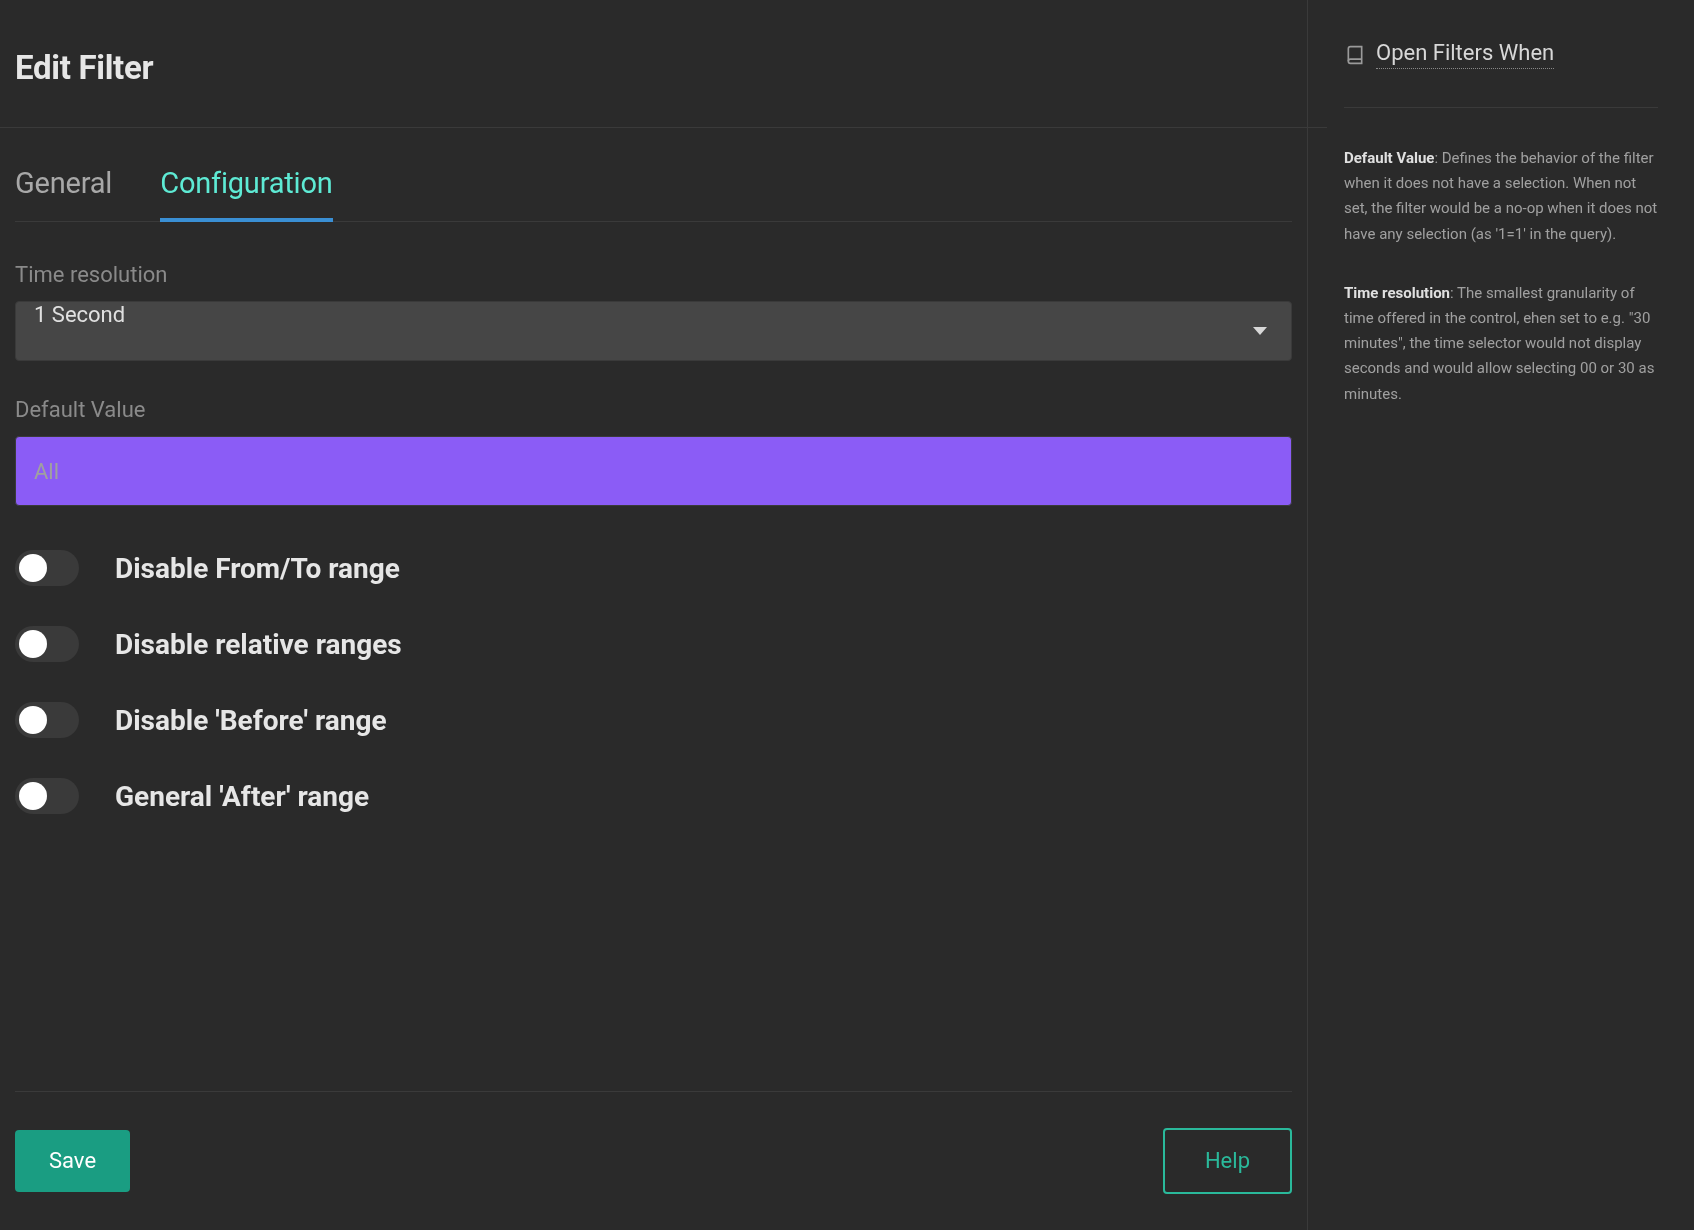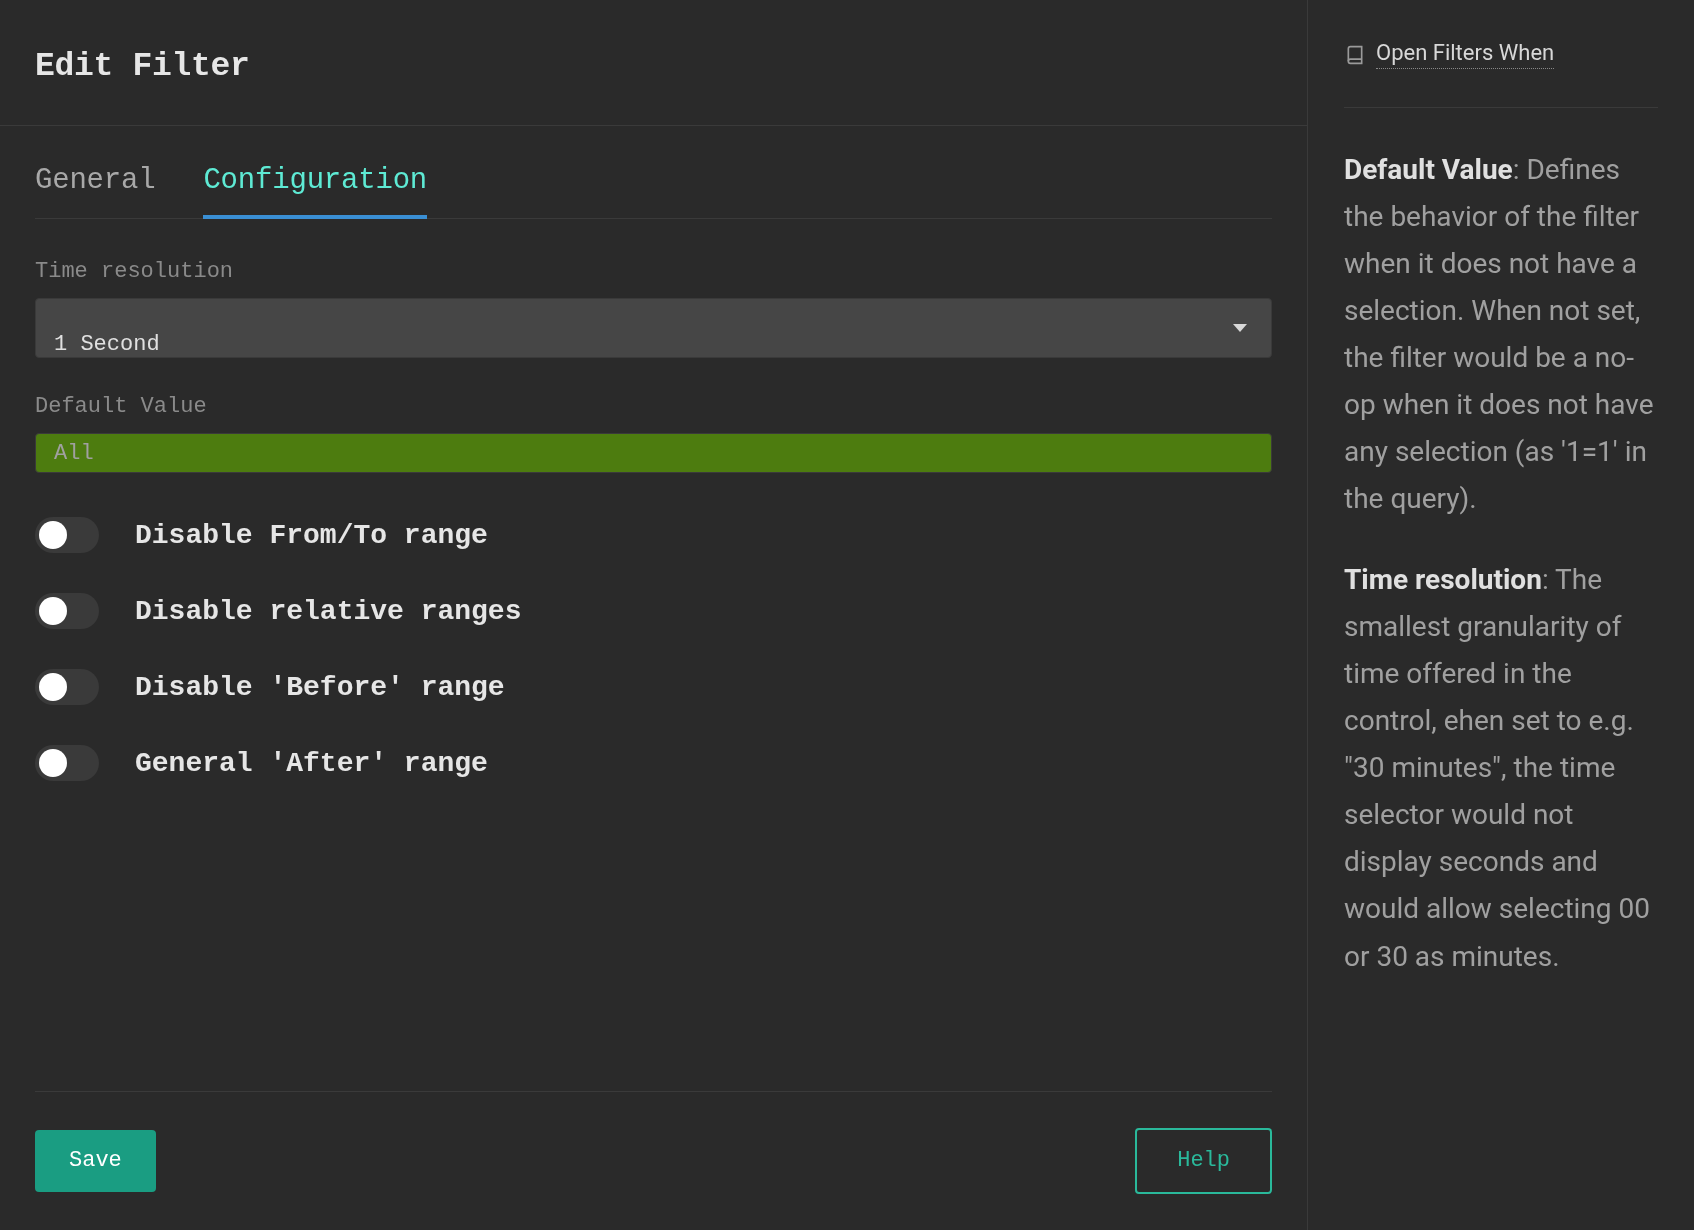--- a/index.html
+++ b/index.html
@@ -17,22 +17,21 @@
     }
     .container {
       display: flex;
       height: 100%;
     }
     .main-panel {
       flex: 1;
       border-right: 1px solid #3a3a3a;
       display: flex;
       flex-direction: column;
-      padding: 0 35px;
-      font-family: Liberation Mono, monospace;
+      padding: 0 15px;
     }
     .header-section {
       padding-top: 48px;
       padding-bottom: 40px;
       border-bottom: 1px solid #3a3a3a;
       margin-left: -35px;
       margin-right: -35px;
       padding-left: 35px;
       padding-right: 35px;
     }
@@ -73,44 +72,44 @@
       display: block;
       margin-bottom: 14px;
     }
     .select-wrapper {
       position: relative;
       background: #464646;
       border: 1px solid #3a3a3a;
       border-radius: 4px;
       height: 60px;
       display: flex;
-      align-items: flex-end;
+      align-items: flex-start;
       padding: 0 18px;
       cursor: pointer;
     }
     .select-wrapper .select-text {
       font-size: 22px;
       color: #e0e0e0;
     }
     .select-caret {
       position: absolute;
       right: 24px;
       top: 50%;
       transform: translateY(-50%);
       width: 0;
       height: 0;
       border-left: 7px solid transparent;
       border-right: 7px solid transparent;
       border-top: 8px solid #d8d8d8;
     }
     .text-input {
-      background: #4d7c0f;
+      background: #8b5cf6;
       border: 1px solid #3a3a3a;
       border-radius: 4px;
-      height: 40px;
+      height: 70px;
       display: flex;
       align-items: center;
       padding: 0 18px;
       font-size: 22px;
       color: #e0e0e0;
       width: 100%;
       outline: none;
       font-family: inherit;
     }
     .text-input::placeholder {
@@ -196,21 +195,21 @@
     }
     .help-link {
       font-size: 22px;
       color: #d8d8d8;
       text-decoration: none;
       border-bottom: 1px dotted #888;
       padding-bottom: 3px;
       cursor: pointer;
     }
     .help-paragraph {
-      font-size: 28px;
+      font-size: 15px;
       line-height: 1.68;
       color: #a0a0a0;
       margin-bottom: 34px;
     }
     .help-paragraph strong {
       color: #e0e0e0;
       font-weight: 700;
     }
   </style>
 </head>

